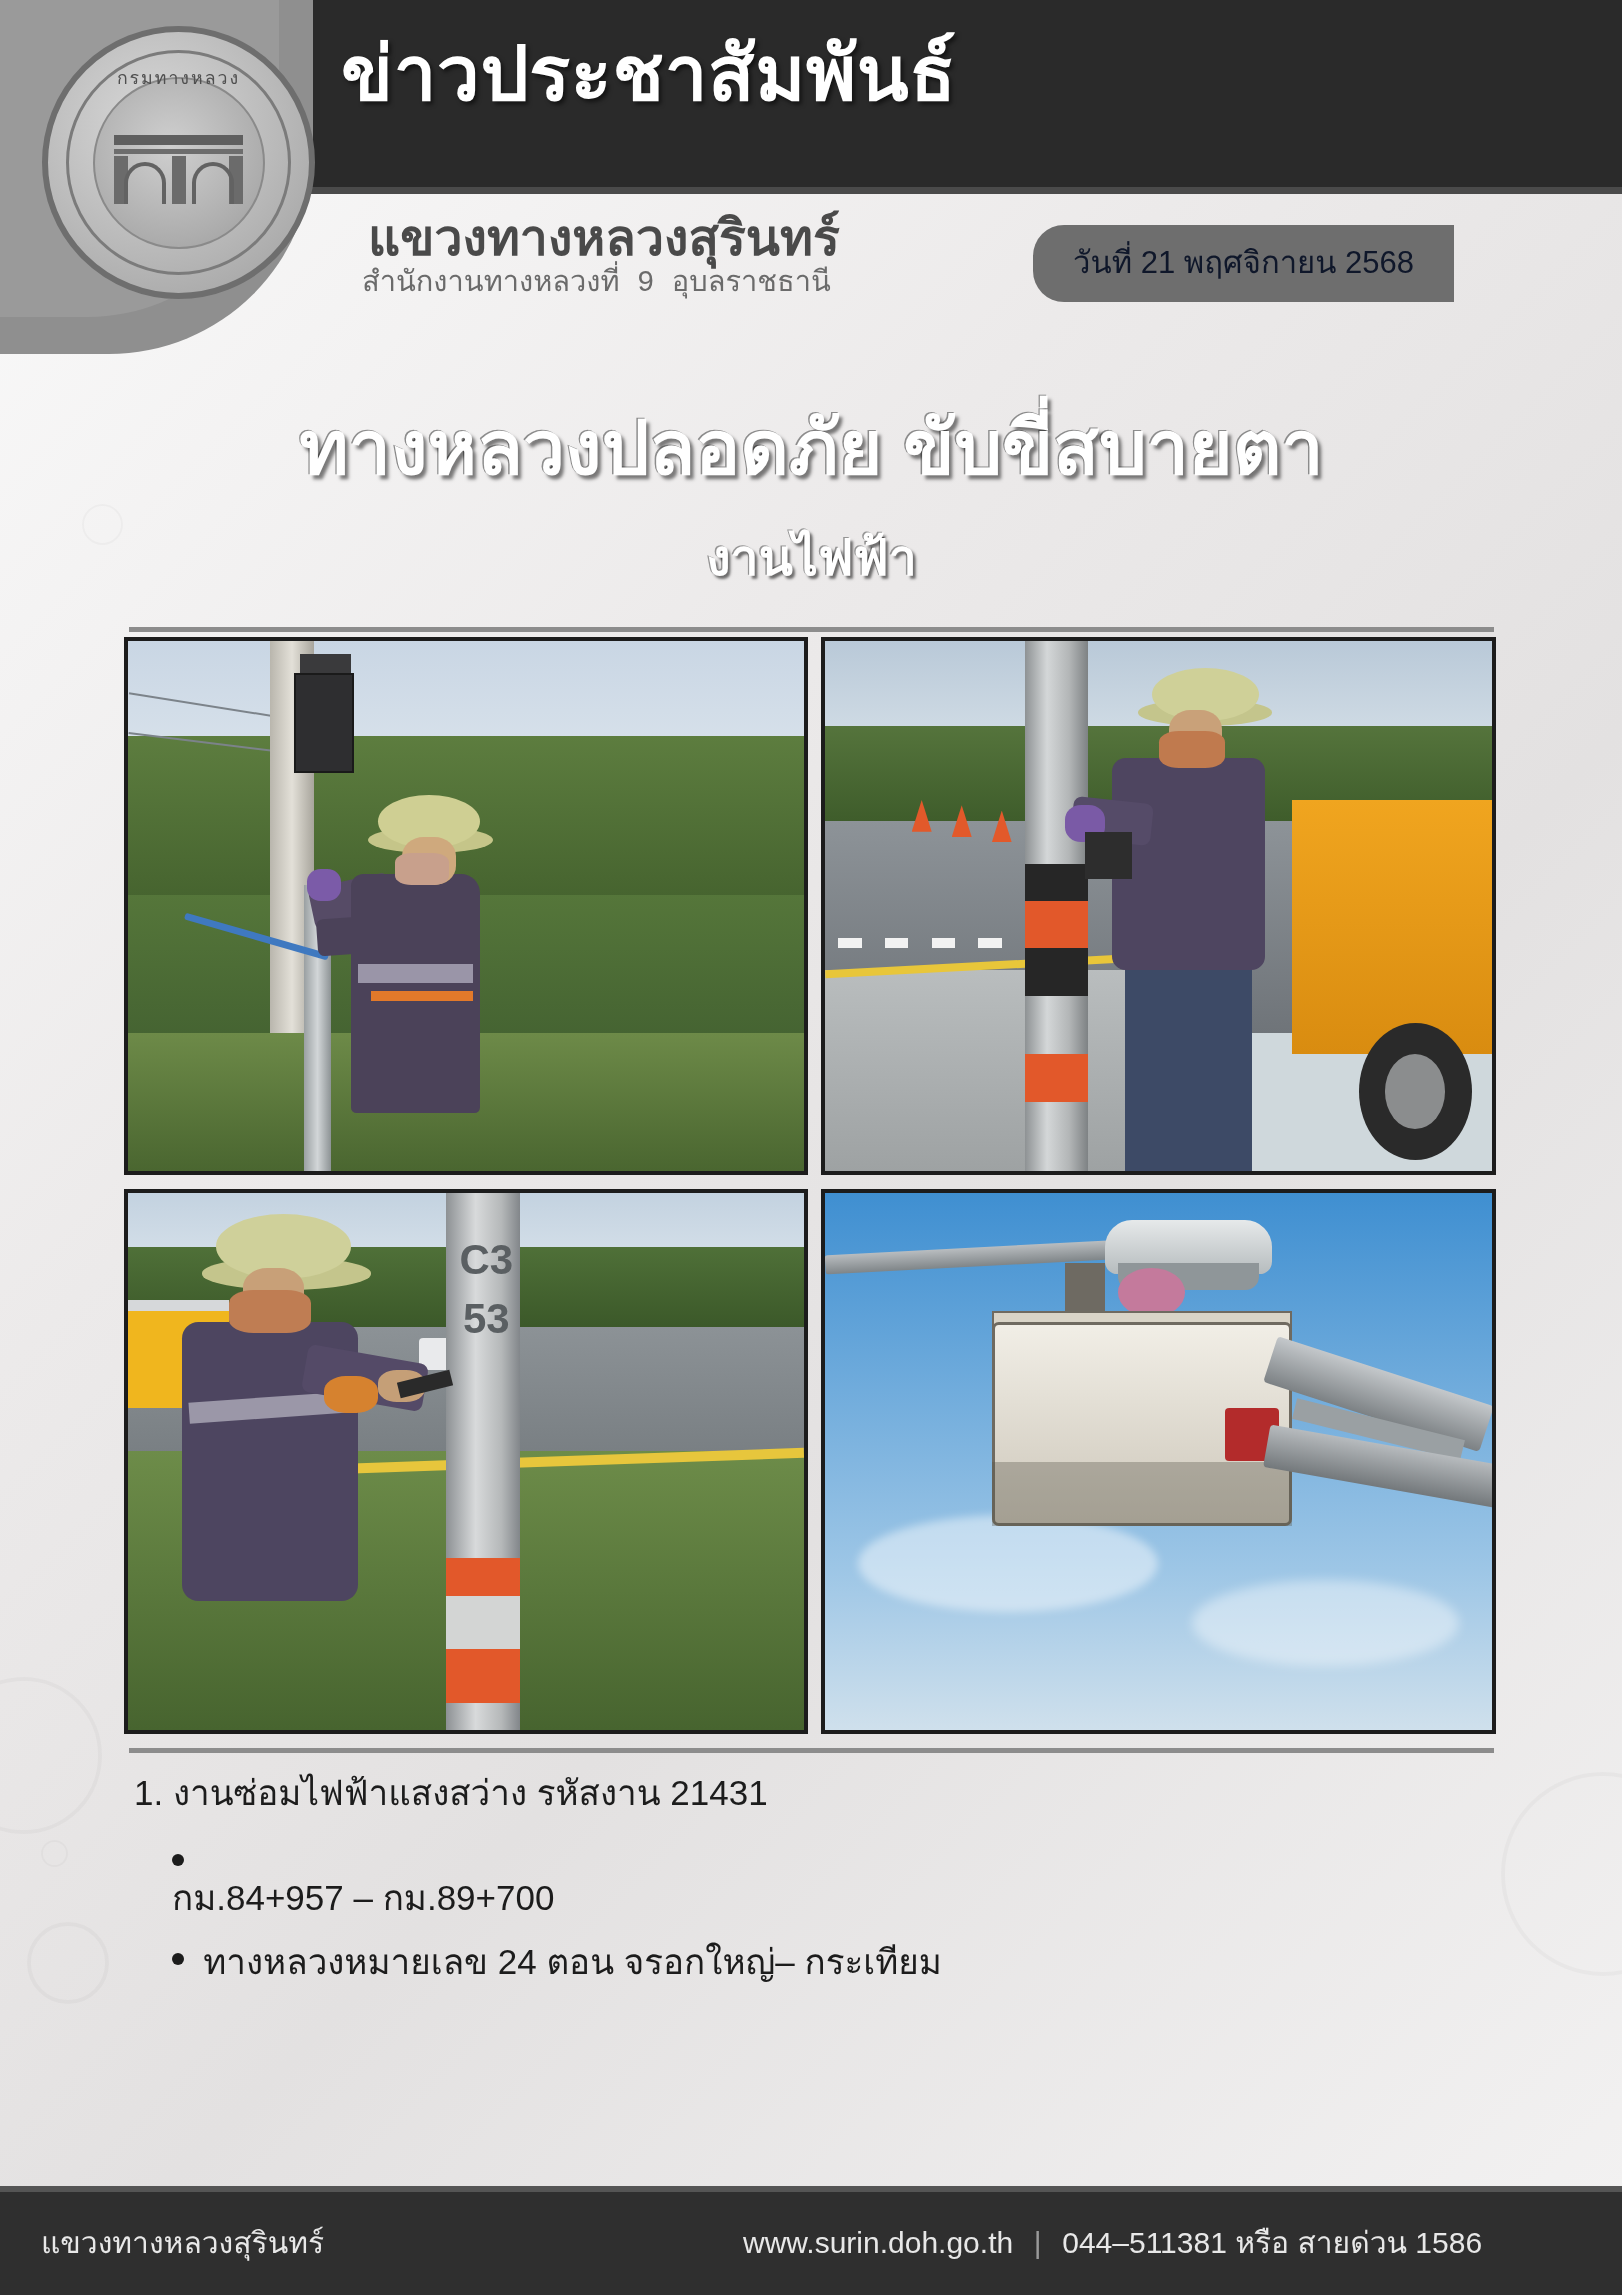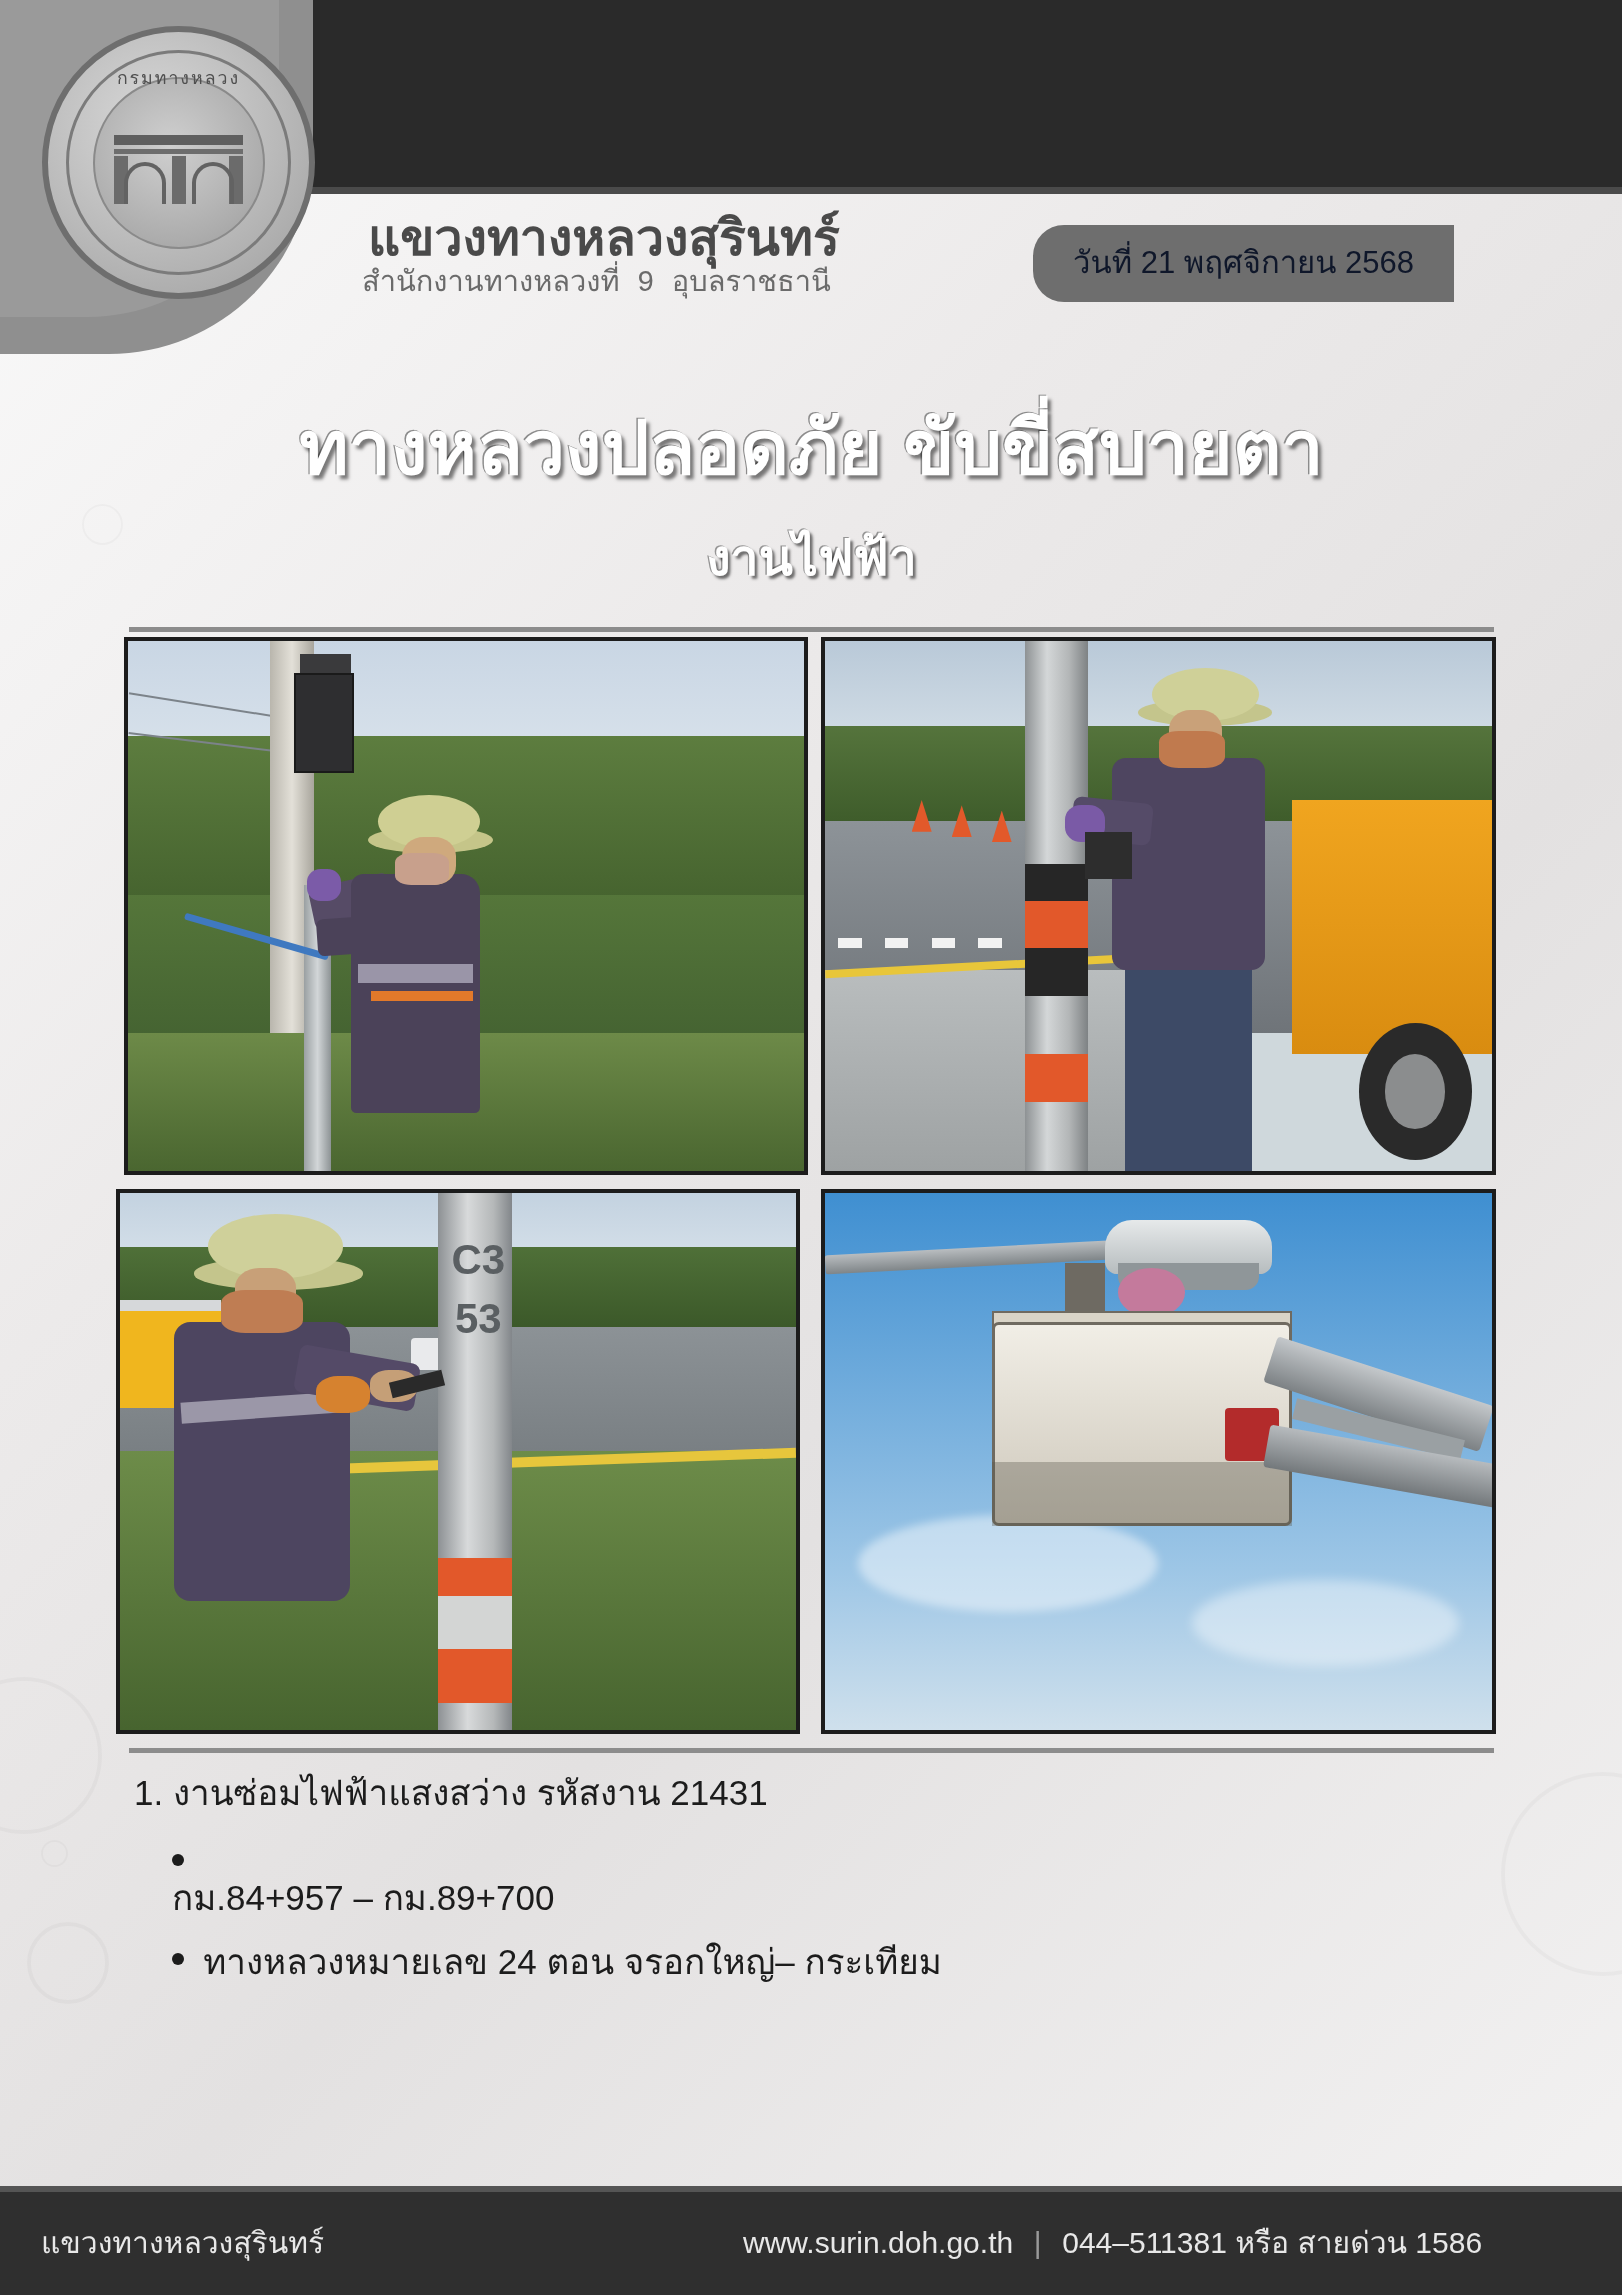--- a/index.html
+++ b/index.html
@@ -198,21 +198,21 @@
     background: #8c8c8c;
   }
   .photo {
     position: absolute;
     border: 4.8px solid #1c1c1c;
     overflow: hidden;
     background: #cfd8dc;
   }
   .ph1 { left: 124px; top: 637px; width: 684px; height: 538px; }
   .ph2 { left: 821px; top: 637px; width: 675px; height: 538px; }
-  .ph3 { left: 116px; top: 1189px; width: 684px; height: 545px; }
+  .ph3 { left: 124px; top: 1189px; width: 684px; height: 545px; }
   .ph4 { left: 821px; top: 1189px; width: 675px; height: 545px; }
 
   .p1-sky { position:absolute; inset:0 0 55% 0; background:linear-gradient(#c9d6e4,#e8eef2); }
   .p1-trees { position:absolute; left:0; top:18%; width:100%; height:40%; background:linear-gradient(#5d7d3f,#3f5c2a); }
   .p1-bush { position:absolute; left:0; top:48%; width:100%; height:52%; background:linear-gradient(#55763a,#36522a); }
   .p1-grass { position:absolute; left:0; bottom:0; width:100%; height:26%; background:linear-gradient(#6d8a48,#4a6630); }
   .p1-pole { position:absolute; left:21%; top:0; width:6.5%; height:74%; background:linear-gradient(90deg,#b9b6ad,#e3e0d8,#a8a59c); }
   .p1-pole2 { position:absolute; left:26%; top:46%; width:4%; height:54%; background:linear-gradient(90deg,#9aa0a2,#d2d6d8,#8d9395); }
   .p1-box { position:absolute; left:24.5%; top:6%; width:9%; height:19%; background:#2e2e30; border:2px solid #1a1a1a; }
   .p1-box2 { position:absolute; left:25.5%; top:2.5%; width:7.5%; height:5%; background:#3a3a3c; }
@@ -367,20 +367,21 @@
             <div class="pill" style="left:58px;"></div>
             <div class="pill" style="right:0;"></div>
             <div class="arc" style="left:9.5px;"></div>
             <div class="arc" style="right:9.5px;"></div>
           </div>
         </div>
         <div class="seal-bottom-text"></div>
       </div>
     </div>
 
+    <div class="header-title">ข่าวประชาสัมพันธ์</div>
     <div class="org-name">แขวงทางหลวงสุรินทร์</div>
     <div class="org-office">สำนักงานทางหลวงที่ 9 อุบลราชธานี</div>
     <div class="date-pill">วันที่ 21 พฤศจิกายน 2568</div>
   </div>
 
   <div class="main-title">ทางหลวงปลอดภัย ขับขี่สบายตา</div>
   <div class="sub-title">งานไฟฟ้า</div>
 
   <div class="grid-topline"></div>
   <div class="grid-botline"></div>

